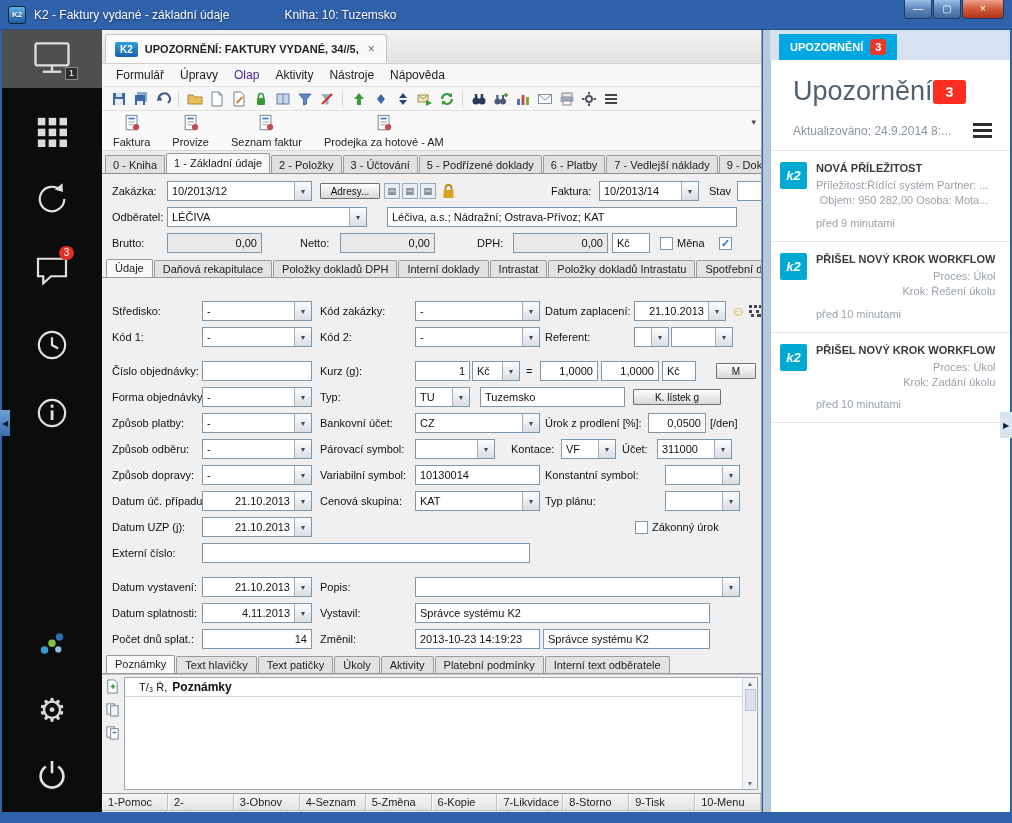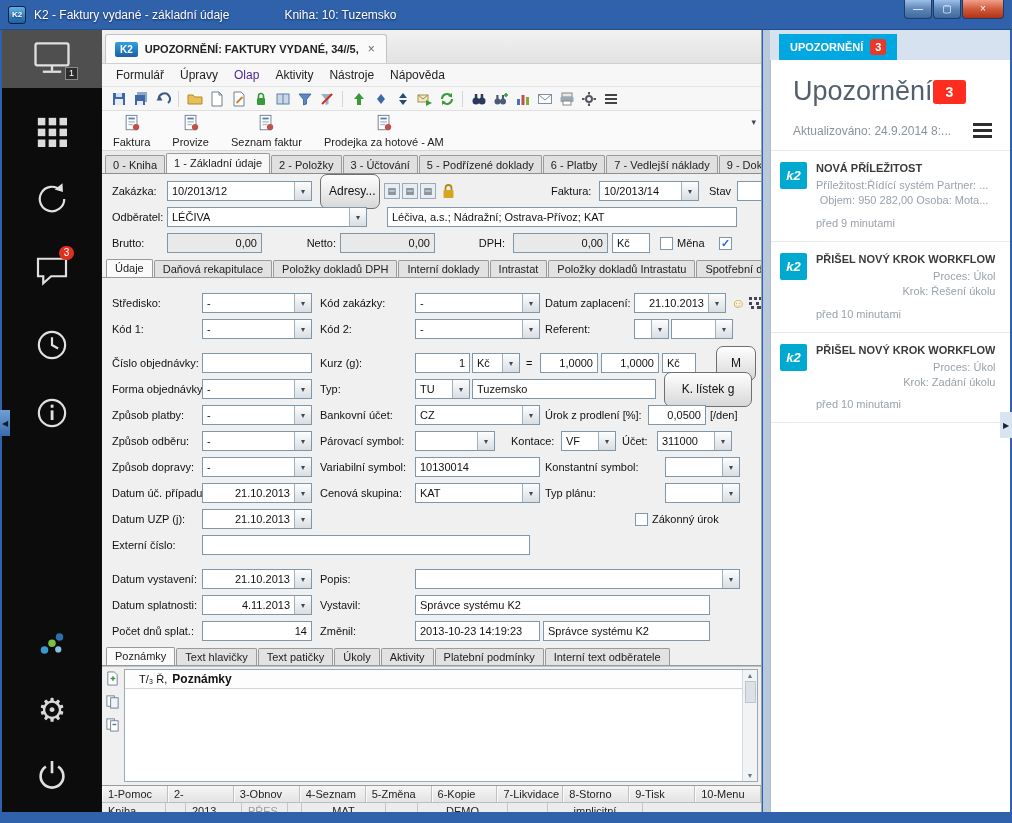--- a/index.html
+++ b/index.html
@@ -58,45 +58,45 @@
   .ribbon-label { font-size:11px; color:#222; white-space:nowrap; }
   .ribbon-dd { position:absolute; right:5px; top:6px; font-size:9px; color:#445; }
 
   .ptabs { display:flex; align-items:flex-end; height:23px; background:#ececec; border-bottom:1px solid #8d8d8d; padding-left:3px; }
   .ptab { font-size:11px; padding:3px 7px 2px; background:#e0e0e0; border:1px solid #9a9a9a; border-bottom:none; border-radius:2px 2px 0 0; margin-right:1px; white-space:nowrap; color:#222; }
   .ptab.active { background:#f7f7f7; padding-bottom:4px; }
 
   .header-form { background:#f0f0f0; padding-top:4px; }
   .frow { display:flex; align-items:center; height:26px; }
   .lb { font-size:11px; color:#111; white-space:nowrap; flex:none; }
-  .ra { text-align:right; padding-right:4px; }
+  .ra { text-align:left; padding-right:4px; }
   .l1 { margin-left:10px; width:90px; } .f1 { width:110px; }
   .l2 { margin-left:8px;  width:95px; } .f2 { width:125px; }
   .l3 { margin-left:5px;  width:89px; } .f3 { width:92px; }
 
   .field, .combo { display:inline-flex; align-items:center; height:20px; background:#fff; border:1px solid #7f97ab; flex:none; overflow:hidden; }
   .field { padding:0 4px; font-size:11px; white-space:nowrap; }
   .field.ro { background:#e9e9e9; }
   .field.num { justify-content:flex-end; }
   .combo .cv { flex:1; padding:0 4px; font-size:11px; display:flex; align-items:center; overflow:hidden; white-space:nowrap; height:100%; }
   .combo .cv.num { justify-content:flex-end; }
   .combo .ca { width:17px; height:100%; flex:none; background:linear-gradient(#fdfdfd,#d9dee3); border-left:1px solid #9fb0bf;
     display:flex; align-items:center; justify-content:center; font-size:8px; color:#3a4a5a; }
-  .btn { height:35px; font-size:12px; padding:0 8px; border:1px solid #707070; border-radius:7px;
+  .btn { height:16px; font-size:10px; padding:0 8px; border:1px solid #707070; border-radius:1px;
     background:linear-gradient(#fefefe,#d8d8d8); font-family:inherit; color:#111; flex:none; white-space:nowrap; }
   .flatbtn { width:16px; height:16px; border:1px solid #9aaabb; background:#e8edf2; font-size:9px; line-height:14px; text-align:center; color:#345; margin-left:2px; flex:none; }
   .cb { width:13px; height:13px; background:#fff; border:1px solid #7f97ab; font-size:11px; line-height:11px; text-align:center; color:#2a6fd0; font-weight:bold; flex:none; }
   .smiley { font-size:14px; color:#d59f00; margin-left:5px; }
   .qr { margin-left:3px; display:flex; }
 
   .itabs { display:flex; align-items:flex-end; height:22px; background:#f0f0f0; border-bottom:1px solid #9a9a9a; padding-left:4px; }
   .itab { font-size:11px; padding:2px 8px; background:#e2e2e2; border:1px solid #9a9a9a; border-bottom:none; border-radius:2px 2px 0 0; margin-right:1px; white-space:nowrap; color:#222; }
   .itab.active { background:#fafafa; padding-bottom:3px; }
 
-  .form-grid { background:#f0f0f0; padding-top:12px; }
+  .form-grid { background:#f0f0f0; padding-top:20px; }
   .mt8 { margin-top:8px; }
 
   .notes { position:relative; height:119px; background:#f0f0f0; border-top:1px solid #c2c2c2; }
   .note-tools { position:absolute; left:3px; top:4px; display:flex; flex-direction:column; gap:5px; }
   .note-tools svg { width:15px; height:15px; }
   .ntable { position:absolute; left:22px; top:2px; right:3px; bottom:3px; background:#fff; border:1px solid #9aa8b5; }
   .nt-header { height:19px; border-bottom:1px solid #cfd6dc; display:flex; align-items:center; gap:5px; font-size:11px; padding-left:14px; background:#fdfdfd; }
   .nt-header b { font-size:12px; }
   .nt-empty { position:absolute; left:1px; right:16px; top:48px; height:16px; background:#2f8fe8; color:#fff; font-size:11px; text-align:center; line-height:16px; }
   .nt-scroll { position:absolute; right:0; top:0; bottom:0; width:15px; background:#f1f3f5; border-left:1px solid #d5dade;
@@ -591,21 +591,21 @@
       <span class="lb l1">Forma objednávky:</span>
       <span class="combo f1">
           <span class="cv">-</span>
           <span class="ca">▾</span>
         </span>
       <span class="lb l2">Typ:</span>
       <span class="combo" style="width:55px">
           <span class="cv">TU</span>
           <span class="ca">▾</span>
         </span>
-      <span class="field" style="width:184px;margin-left:2px">Tuzemsko</span>
+      <span class="field" style="width:145px;margin-left:10px">Tuzemsko</span>
       <button class="btn" style="margin-left:8px;width:88px">K. lístek g</button>
     </div>
 
     <div class="frow">
       <span class="lb l1">Způsob platby:</span>
       <span class="combo f1">
           <span class="cv">-</span>
           <span class="ca">▾</span>
         </span>
       <span class="lb l2">Bankovní účet:</span>

